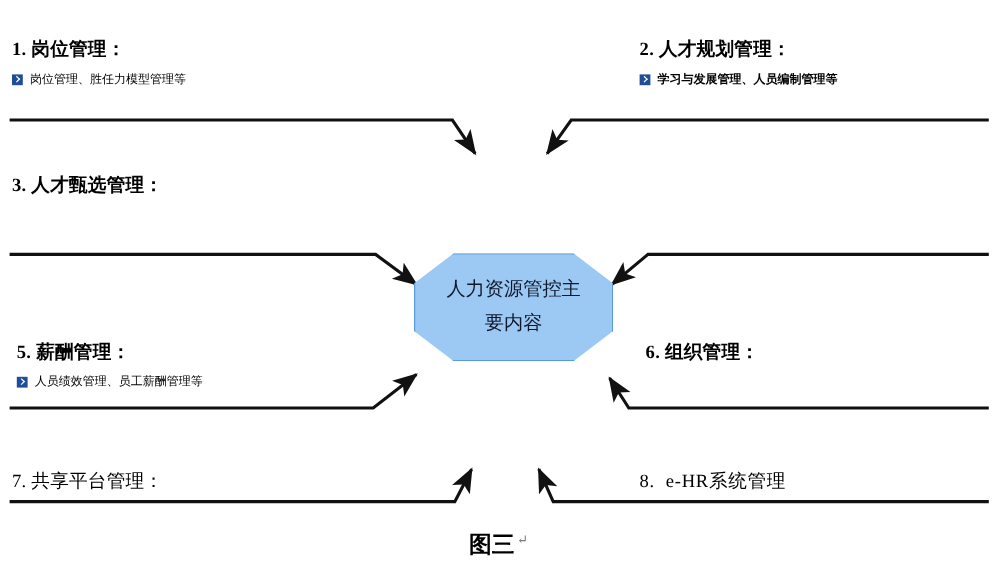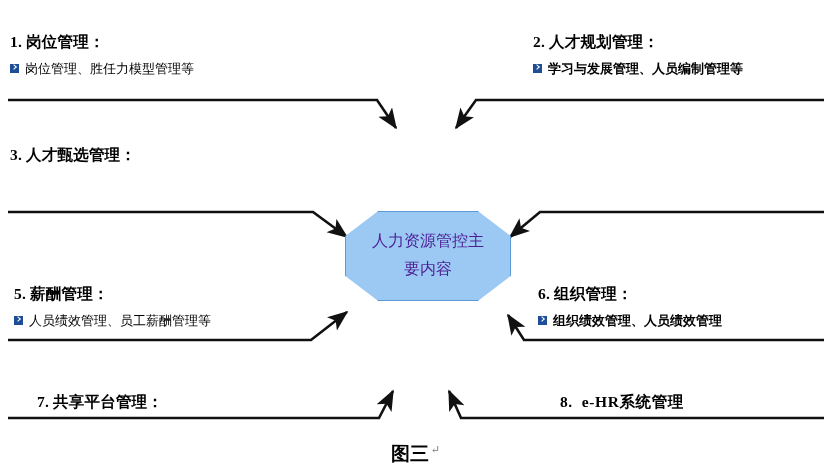--- a/index.html
+++ b/index.html
@@ -28,21 +28,21 @@
     white-space: nowrap;
   }
   .node-title {
     font-size: 15.5px;
     font-weight: bold;
     color: #000000;
     line-height: 1.2;
     letter-spacing: 0.2px;
   }
   .node-sub {
-    font-size: 13px;
+    font-size: 10px;
     color: #000000;
     line-height: 1.2;
     margin-top: 9px;
     display: flex;
     align-items: center;
   }
   .node-sub.bold .sub-text {
     font-weight: bold;
   }
   .bullet {
@@ -74,24 +74,24 @@
     background: #9BC9F3;
     border: 1px solid #5B9BD5;
     box-sizing: border-box;
     clip-path: polygon(20% 0%, 80% 0%, 100% 28%, 100% 72%, 80% 100%, 20% 100%, 0% 72%, 0% 28%);
     display: flex;
     align-items: center;
     justify-content: center;
   }
   .octagon-text {
     font-size: 16px;
-    color: #4c1d95;
+    color: #0f172a;
     text-align: center;
     line-height: 1.75;
-    font-family: Liberation Mono, monospace;
+    font-family: Liberation Sans, sans-serif;
     width: 126px;
   }
   .caption {
     position: absolute;
     left: 0;
     top: 441px;
     width: 831px;
     text-align: center;
     font-size: 19px;
     font-weight: bold;
@@ -105,21 +105,21 @@
     margin-left: 2px;
   }
   .n1 { left: 10px;  top: 33px; }
   .n2 { left: 533px; top: 33px; }
   .n3 { left: 10px;  top: 146px; }
   .n4 { left: 527px; top: 146px; }
   .n5 { left: 14px;  top: 285px; }
   .n6 { left: 538px; top: 285px; }
   .n7 { left: 10px;  top: 393px; }
   .n8 { left: 533px; top: 393px; }
-  .n7 .node-title, .n8 .node-title { font-weight: bold; margin-left: 27px; }
+  .n7 .node-title, .n8 .node-title { font-weight: normal; }
   .n8 .node-title { letter-spacing: 0.6px; }
 </style>
 </head>
 <body>
 
 <div id="page">
 
   <svg id="arrow-layer" viewBox="0 0 831 474" xmlns="http://www.w3.org/2000/svg">
     <defs>
       <marker id="ah" markerWidth="9" markerHeight="9" refX="7.4" refY="3.2" orient="auto" markerUnits="strokeWidth">
@@ -163,24 +163,20 @@
   <div class="node n5">
     <div class="node-title"><span>5.</span> <span>薪酬管理：</span></div>
     <div class="node-sub">
       <span class="bullet"></span>
       <span class="sub-text">人员绩效管理、员工薪酬管理等</span>
     </div>
   </div>
 
   <div class="node n6">
     <div class="node-title"><span>6.</span> <span>组织管理：</span></div>
-    <div class="node-sub bold">
-      <span class="bullet"></span>
-      <span class="sub-text">组织绩效管理、人员绩效管理</span>
-    </div>
   </div>
 
   <div class="node n7">
     <div class="node-title"><span>7.</span> <span>共享平台管理：</span></div>
   </div>
 
   <div class="node n8">
     <div class="node-title"><span>8.</span>&nbsp; <span>e-HR系统管理</span></div>
   </div>
 

